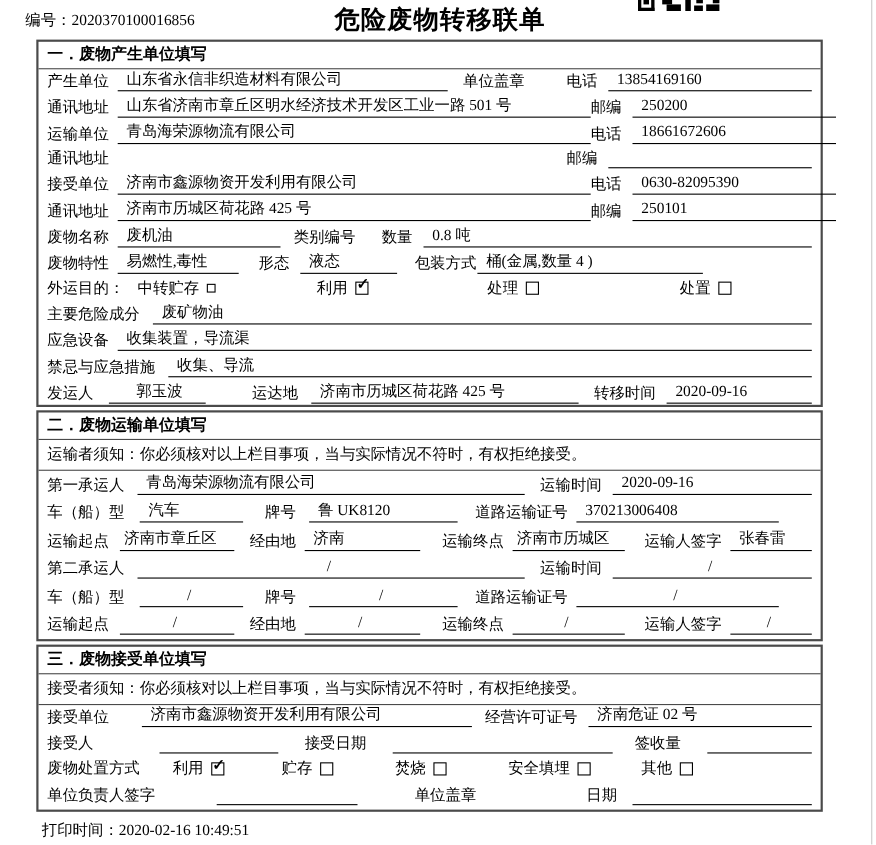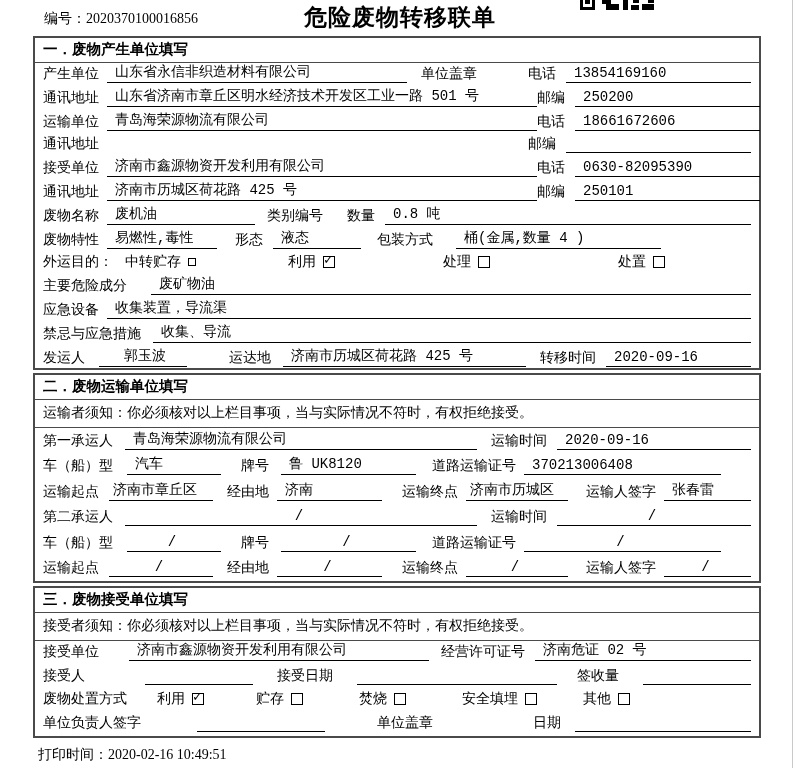--- a/index.html
+++ b/index.html
@@ -10,27 +10,27 @@
     background: #ffffff;
     color: #000;
     font-family: "Liberation Serif", "DejaVu Serif", serif;
     font-size: 14px;
     overflow: hidden;
   }
   .scan-edge { position:absolute; top:0; bottom:0; right:3px; width:1px; background:#c9c9c9; }
 
   
   .doc-header { position:relative; height:36px; padding-top:8px; }
-  .serial { position:absolute; left:44px; top:10px; font-size:14px; white-space:nowrap; }
+  .serial { position:absolute; left:23px; top:10px; font-size:14px; white-space:nowrap; }
   .doc-title { position:absolute; left:4px; right:0; top:2px; text-align:center;
                font-size:23px; font-weight:bold; letter-spacing:1px; margin:0; }
   .qr { position:absolute; left:580px; top:0; }
 
   
-  .content { padding:0 35px 0 33px;font-family:Liberation Mono, monospace; }
+  .content { padding:0 48px 0 33px; }
   .box { border:2px solid #4a4a4a; background:#fff; display:flex; flex-direction:column; }
   .box + .box { margin-top:3px; }
   .box-s1 { height:334px; }
   .box-s2 { height:210px; }
   .box-s3 { height:152px; }
   .sec-title { flex:0 0 24px; border-bottom:1px solid #4a4a4a; font-weight:bold;
                font-size:14.5px; padding:3px 8px; line-height:18px; }
   .notice { flex:0 0 27px; border-bottom:1px solid #4a4a4a; padding:4px 8px; line-height:19px; }
 
   .row { flex:1 1 0; display:flex; align-items:flex-end; padding:0 8px 4px 8px; min-width:0; }
@@ -139,21 +139,21 @@
         <span class="lbl" style="margin-left:12px;margin-right:10px">类别编号</span>
         <span class="lbl" style="margin-left:14px;margin-right:10px">数量</span>
         <span class="u fill">0.8 吨</span>
       </div>
 
       <div class="row">
         <span class="lbl" style="width:64px">废物特性</span>
         <span class="u" style="width:110px">易燃性,毒性</span>
         <span class="lbl" style="margin-left:18px;margin-right:10px">形态</span>
         <span class="u" style="width:88px">液态</span>
-        <span class="lbl" style="margin-left:16px;margin-right:23px">包装方式</span>
+        <span class="lbl" style="margin-left:16px;margin-right:1px">包装方式</span>
         <span class="u" style="width:205px">桶(金属,数量 4 )</span>
       </div>
 
       <div class="row">
         <span class="lbl">外运目的：</span>
         <span class="opt" style="margin-left:12px">
           <span>中转贮存</span>
           <span class="cb small" data-checked="false"></span>
         </span>
         <span class="opt" style="margin-left:92px">
@@ -164,21 +164,21 @@
           <span>处理</span>
           <span class="cb" data-checked="false"></span>
         </span>
         <span class="opt" style="margin-left:128px">
           <span>处置</span>
           <span class="cb" data-checked="false"></span>
         </span>
       </div>
 
       <div class="row">
-        <span class="lbl" style="margin-right:24px">主要危险成分</span>
+        <span class="lbl" style="margin-right:12px">主要危险成分</span>
         <span class="u fill">废矿物油</span>
       </div>
 
       <div class="row">
         <span class="lbl" style="width:64px">应急设备</span>
         <span class="u fill">收集装置，导流渠</span>
       </div>
 
       <div class="row">
         <span class="lbl" style="margin-right:12px">禁忌与应急措施</span>

